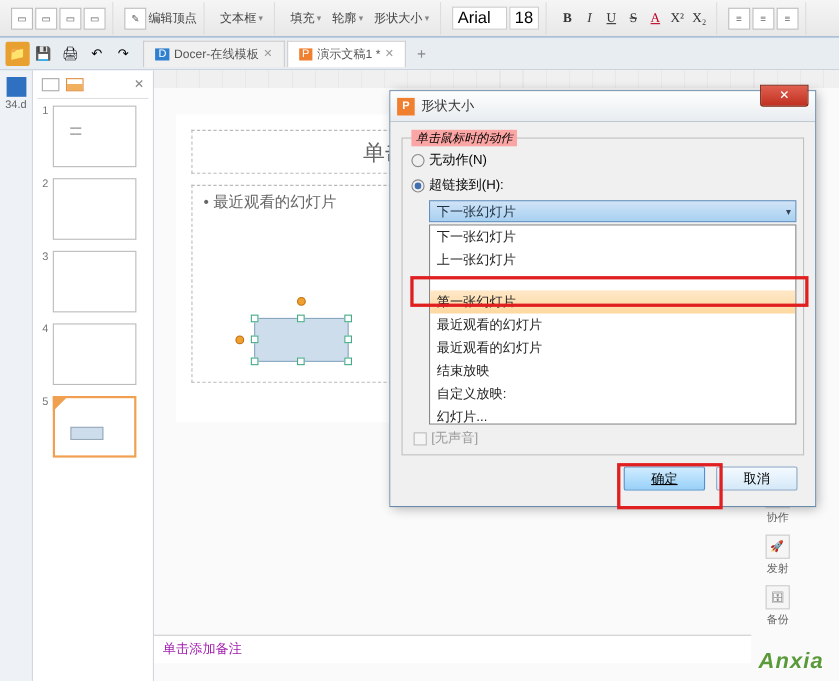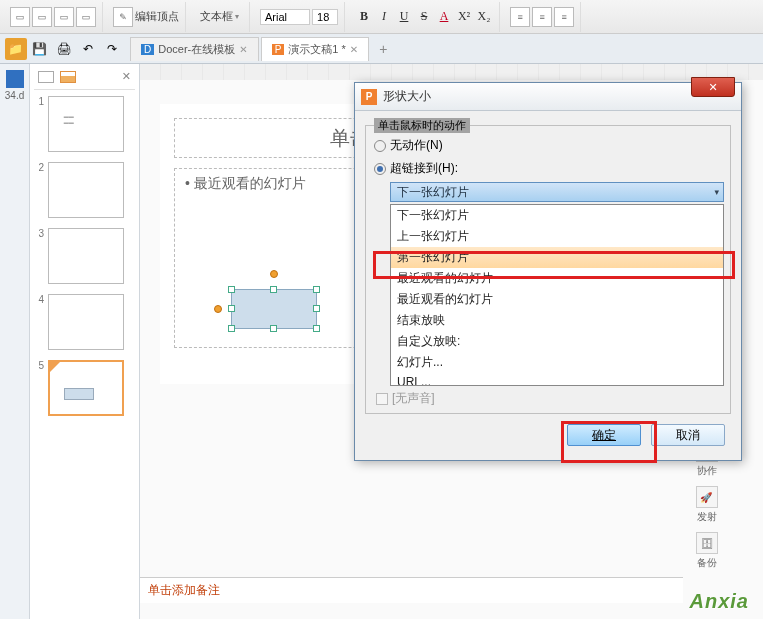--- a/index.html
+++ b/index.html
@@ -5,21 +5,21 @@
 * { box-sizing: border-box; margin: 0; padding: 0; font-family: "Microsoft YaHei", SimSun, Arial, sans-serif; }
 body { width: 763px; height: 619px; background: linear-gradient(180deg, #2a7fd4 0%, #4a9ae0 50%, #5cafe8 100%); overflow: hidden; position: relative; font-size: 12px; }
 
 
 .ribbon { position: absolute; top: 0; left: 0; right: 0; height: 34px; background: linear-gradient(#f5f5f5, #e8e8e8); border-bottom: 1px solid #ccc; display: flex; align-items: center; padding: 2px 4px; gap: 4px; }
 .ribbon-group { display: flex; align-items: center; gap: 2px; padding: 0 6px; border-right: 1px solid #ddd; height: 30px; }
 .ribbon-btn { width: 20px; height: 20px; border: 1px solid #bbb; background: #fff; display: inline-flex; align-items: center; justify-content: center; font-size: 9px; color: #666; }
 .ribbon-label { font-size: 11px; color: #444; }
 .ribbon-dd { font-size: 11px; color: #444; display: flex; align-items: center; gap: 2px; padding: 2px 4px; }
 .ribbon-dd::after { content: "▾"; font-size: 8px; color: #888; }
-.font-box { border: 1px solid #ccc; background: #fff; padding: 1px 4px; font-size: 11px; min-width: 50px; }
+.font-box { border: 1px solid #ccc; background: #fff; padding: 1px 4px; font-size: 15px; min-width: 50px; }
 .fmt-btn { width: 18px; height: 18px; display: inline-flex; align-items: center; justify-content: center; font-size: 12px; color: #333; font-family: "Times New Roman", serif; }
 
 
 .qa-bar { position: absolute; top: 34px; left: 0; right: 0; height: 30px; background: #e8edf2; border-bottom: 1px solid #c0c8d0; display: flex; align-items: center; padding: 0 4px; }
 .qa-btn { width: 22px; height: 22px; display: inline-flex; align-items: center; justify-content: center; margin: 0 1px; border-radius: 2px; }
 .qa-folder { background: #e8a030; }
 .tabs { display: flex; align-items: center; margin-left: 6px; height: 30px; }
 .tab { padding: 4px 10px; background: #f0f0f0; border: 1px solid #ccc; border-bottom: none; margin-right: 2px; font-size: 11px; color: #555; display: flex; align-items: center; gap: 4px; }
 .tab.active { background: #fff; }
 .tab-close { color: #999; font-size: 10px; }
@@ -52,46 +52,46 @@
 .tph.body::before { content: "• "; }
 .shape-sel { position: absolute; left: 56px; top: 120px; width: 86px; height: 40px; background: #cdddeb; border: 1px solid #8aa8c0; }
 .sel-handle { position: absolute; width: 7px; height: 7px; background: #fff; border: 1px solid #4a8; }
 .h-tl { left: -4px; top: -4px; } .h-tr { right: -4px; top: -4px; }
 .h-bl { left: -4px; bottom: -4px; } .h-br { right: -4px; bottom: -4px; }
 .h-t { left: 50%; top: -4px; margin-left: -4px; } .h-b { left: 50%; bottom: -4px; margin-left: -4px; }
 .h-l { left: -4px; top: 50%; margin-top: -4px; } .h-r { right: -4px; top: 50%; margin-top: -4px; }
 .rot1 { position: absolute; left: 50%; top: -20px; margin-left: -4px; width: 8px; height: 8px; border-radius: 50%; background: #f0a030; border: 1px solid #c07010; }
 .rot2 { position: absolute; left: -18px; top: 50%; margin-top: -4px; width: 8px; height: 8px; border-radius: 50%; background: #f0a030; border: 1px solid #c07010; }
 
-.notes-bar { position: absolute; bottom: 16px; left: 140px; right: 80px; height: 26px; border-top: 1px solid #ccc; padding: 4px 8px; color: #c2410c; font-size: 12px; background: #fff; }
+.notes-bar { position: absolute; bottom: 16px; left: 140px; right: 80px; height: 26px; border-top: 1px solid #ccc; padding: 4px 8px; color: #a21caf; font-size: 12px; background: #fff; }
 
 
 .right-bar { position: absolute; right: 36px; top: 440px; width: 40px; display: flex; flex-direction: column; gap: 8px; align-items: center; }
 .rb-item { width: 36px; text-align: center; font-size: 10px; color: #666; }
 .rb-icon { width: 22px; height: 22px; margin: 0 auto 2px; border: 1px solid #ccc; background: #f5f5f5; display: flex; align-items: center; justify-content: center; }
 
 
 .dialog { position: absolute; left: 354px; top: 82px; width: 388px; background: #f0f0f0; border: 1px solid #6a8aaa; box-shadow: 2px 2px 10px rgba(0,0,0,.3); }
 .dlg-title { height: 28px; background: linear-gradient(#fefefe, #e8ecf0); border-bottom: 1px solid #c0c8d0; display: flex; align-items: center; padding: 0 6px; font-size: 12px; color: #333; }
 .dlg-title-icon { width: 16px; height: 16px; background: #f08030; margin-right: 6px; display: inline-flex; align-items: center; justify-content: center; color: #fff; font-weight: bold; font-size: 10px; }
 .dlg-close { position: absolute; right: 6px; top: -6px; width: 44px; height: 20px; background: linear-gradient(#e06050, #c03020); border: 1px solid #802010; border-radius: 0 0 3px 3px; color: #fff; text-align: center; font-size: 11px; line-height: 18px; }
 .dlg-body { padding: 8px 10px 10px; background: #f0f0f0; }
 .dlg-tabs { display: flex; border-bottom: 1px solid #aaa; }
 .dlg-tab { padding: 4px 12px; border: 1px solid #aaa; border-bottom: none; background: #e8e8e8; font-size: 12px; margin-right: 2px; position: relative; top: 1px; }
 .dlg-tab.active { background: #f0f0f0; border-bottom: 1px solid #f0f0f0; }
 .fieldset { border: 1px solid #c0c0c0; margin-top: 6px; padding: 8px 6px 6px; position: relative; }
-.fieldset-legend { position: absolute; top: -8px; left: 8px; background: #a3a3a3; padding: 0 4px; font-size: 11px; }
+.fieldset-legend { position: absolute; top: -8px; left: 8px; background: #fca5a5; padding: 0 4px; font-size: 11px; font-style: italic; }
 .radio-row { display: flex; align-items: center; gap: 4px; padding: 3px 2px; font-size: 12px; }
 .radio { width: 12px; height: 12px; border: 1px solid #888; border-radius: 50%; display: inline-flex; align-items: center; justify-content: center; }
 .radio.checked::after { content: ""; width: 6px; height: 6px; background: #4070b0; border-radius: 50%; }
 .combo { margin: 2px 0 2px 18px; height: 20px; background: linear-gradient(#d0e4f8, #a8d0f0); border: 1px solid #6090c0; display: flex; align-items: center; padding: 0 6px; font-size: 12px; color: #234; position: relative; }
 .combo::after { content: "▾"; position: absolute; right: 4px; font-size: 9px; color: #345; }
 .dropdown-list { margin-left: 18px; border: 1px solid #888; background: #fff; max-height: 182px; overflow: hidden; }
 .dd-item { padding: 2px 6px; font-size: 12px; color: #222; white-space: nowrap; }
-.dd-item.hover { background: linear-gradient(#ffe8c8, #ffd8a0); }
+.dd-item.hover { background: linear-gradient(#ffe8c8, #ffd8a0); margin-top: 17px; }
 .red-box1 { position: absolute; border: 3px solid #e02020; left: 373px; top: 251px; width: 362px; height: 28px; z-index: 50; pointer-events: none; }
 .red-box2 { position: absolute; border: 3px solid #e02020; left: 561px; top: 421px; width: 96px; height: 42px; z-index: 50; pointer-events: none; }
 .sound-row { margin: 4px 0 0 4px; font-size: 12px; color: #999; display: flex; align-items: center; gap: 4px; }
 .sound-row .chk { width: 12px; height: 12px; border: 1px solid #bbb; background: #f5f5f5; }
 .dlg-buttons { display: flex; justify-content: flex-end; gap: 10px; padding: 10px 6px 4px; }
 .dlg-btn { min-width: 74px; height: 22px; border: 1px solid #8aa8c8; background: linear-gradient(#f4faff, #d4e8f8); font-size: 12px; border-radius: 2px; }
 .dlg-btn.primary { background: linear-gradient(#d0ecff, #98d0f8); border-color: #5090d0; text-decoration: underline; }
 
 .watermark { position: absolute; right: 14px; bottom: 6px; font-size: 20px; font-weight: bold; font-style: italic; color: #5a9a3a; text-shadow: 1px 1px 0 #fff; letter-spacing: 1px; }
 </style>
@@ -104,20 +104,25 @@
     <span class="ribbon-btn">▭</span>
     <span class="ribbon-btn">▭</span>
     <span class="ribbon-btn">▭</span>
   </div>
   <div class="ribbon-group">
     <span class="ribbon-btn">✎</span>
     <span class="ribbon-label">编辑顶点</span>
   </div>
   <div class="ribbon-group">
     <span class="ribbon-dd">文本框</span>
+  </div>
+  <div class="ribbon-group">
+    <span class="ribbon-dd">填充</span>
+    <span class="ribbon-dd">轮廓</span>
+    <span class="ribbon-dd">形状大小</span>
   </div>
   <div class="ribbon-group">
     <span class="font-box">Arial</span>
     <span class="font-box" style="min-width:26px">18</span>
   </div>
   <div class="ribbon-group">
     <span class="fmt-btn" style="font-weight:bold">B</span>
     <span class="fmt-btn" style="font-style:italic">I</span>
     <span class="fmt-btn" style="text-decoration:underline">U</span>
     <span class="fmt-btn" style="text-decoration:line-through">S</span>

